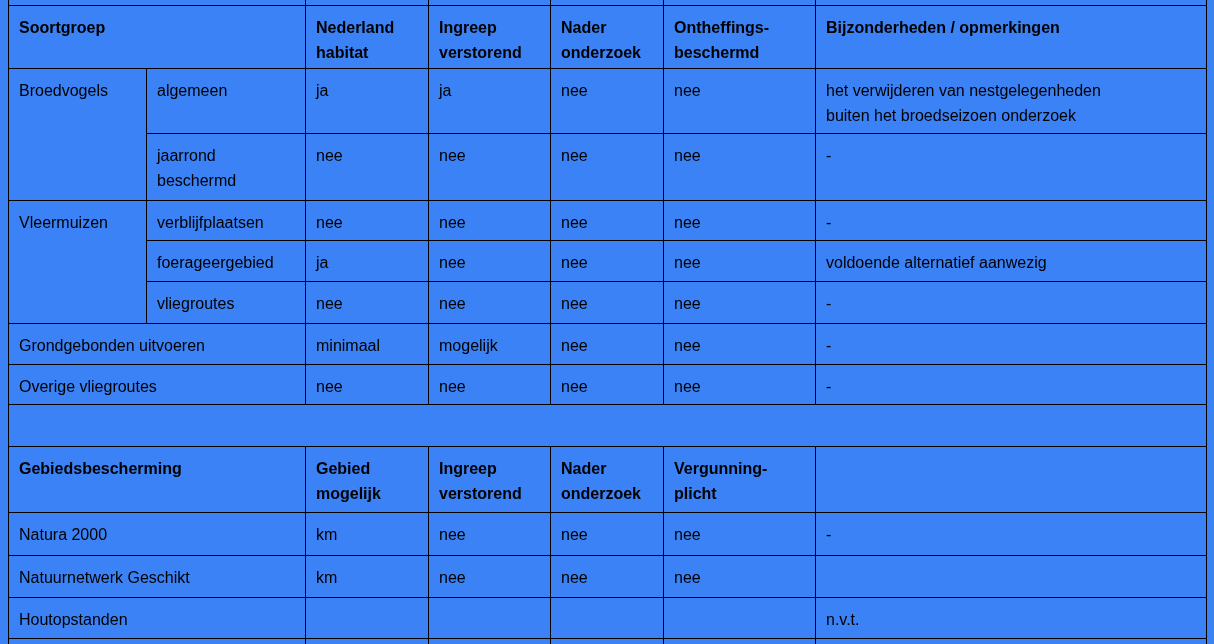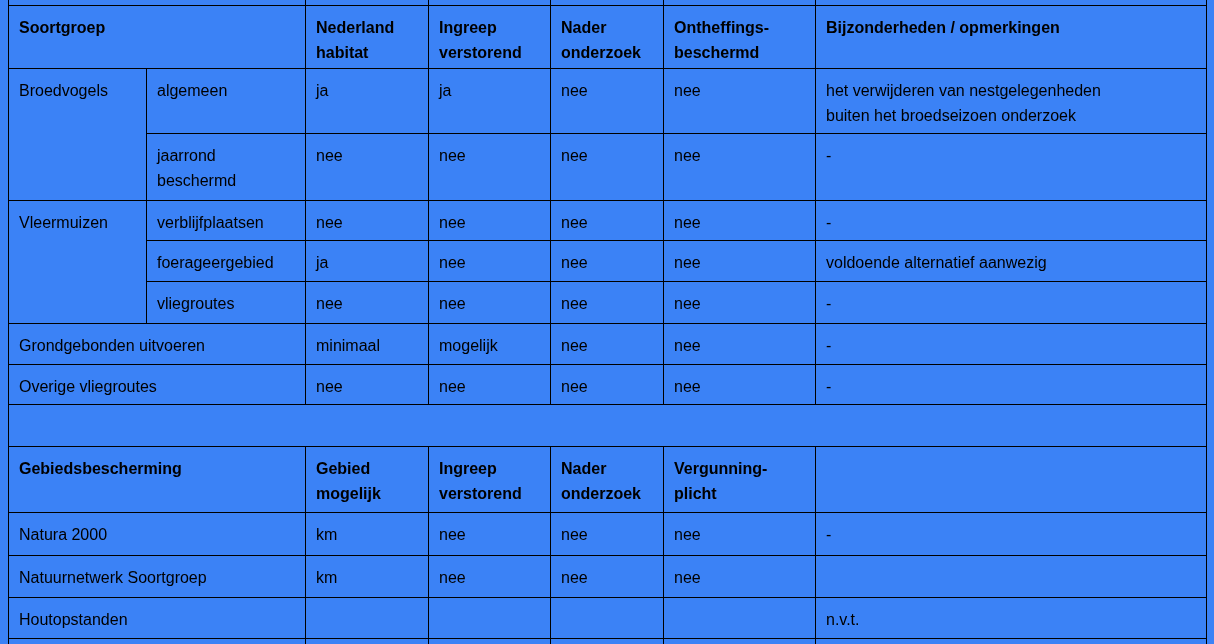--- a/index.html
+++ b/index.html
@@ -171,21 +171,21 @@
       <tr style="height:43px">
         <td colspan="2">Natura 2000</td>
         <td class="c">km</td>
         <td class="c">nee</td>
         <td class="c">nee</td>
         <td class="c">nee</td>
         <td>-</td>
       </tr>
 
       <tr style="height:42px">
-        <td colspan="2">Natuurnetwerk Soortgroep</td>
+        <td colspan="2">Natuurnetwerk Geschikt</td>
         <td class="c">km</td>
         <td class="c">nee</td>
         <td class="c">nee</td>
         <td class="c">nee</td>
         <td></td>
       </tr>
 
       <tr style="height:41px">
         <td colspan="2">Houtopstanden</td>
         <td class="c"></td>

